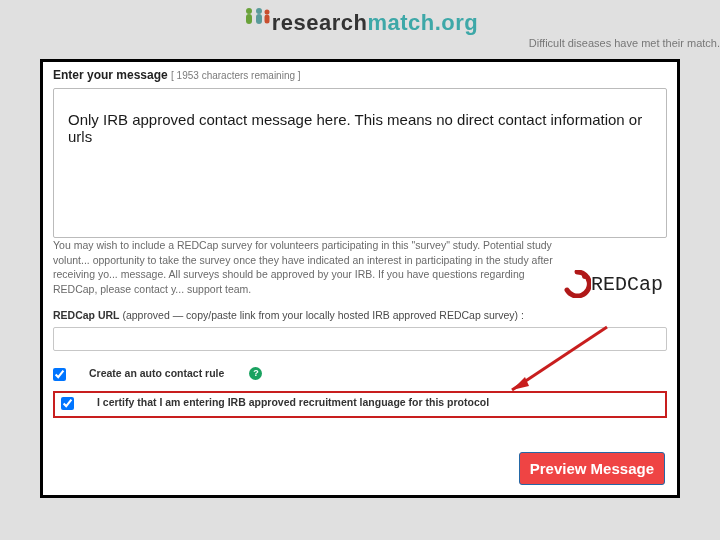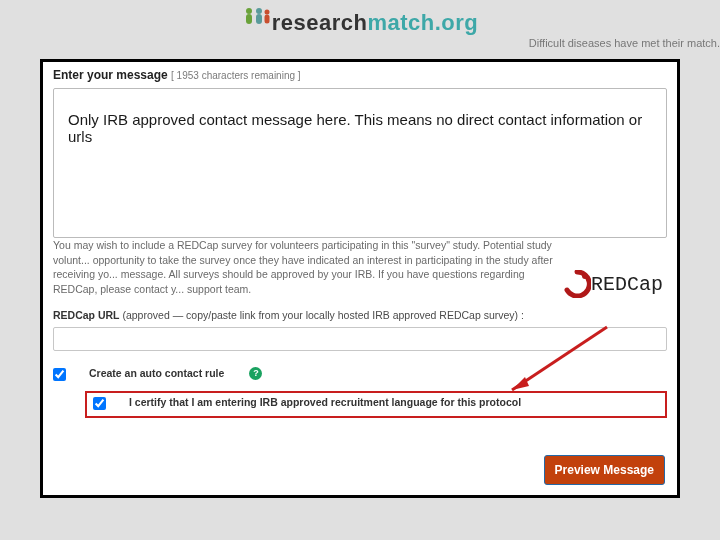--- a/index.html
+++ b/index.html
@@ -109,31 +109,30 @@
     background: #1aa260;
     color: #fff;
     font-size: 9px;
     font-weight: 700;
     margin-left: 2px;
   }
   .highlight-box {
     border: 2px solid #c81e1e;
     padding: 3px 6px 6px 6px;
     margin-top: 10px;
-    margin-left: 32px;
   }
   .highlight-box .chk-row { margin-top: 3px; font-size:10.5px;}
   .highlight-box .chk-row:first-child { margin-top: 0; }
   .preview-btn {
     position: absolute;
     bottom: 10px;
     right: 12px;
-    background: #c2410c;
+    background: #ef4444;
     color: #fff;
-    font-size: 12px;
+    font-size: 15px;
     font-weight: 600;
     padding: 7px 10px;
     border: 1px solid #2468a6;
     border-radius: 3px;
     cursor: pointer;
   }
   .redcap-logo {
     position: absolute;
     right: 14px;
     top: 208px;

